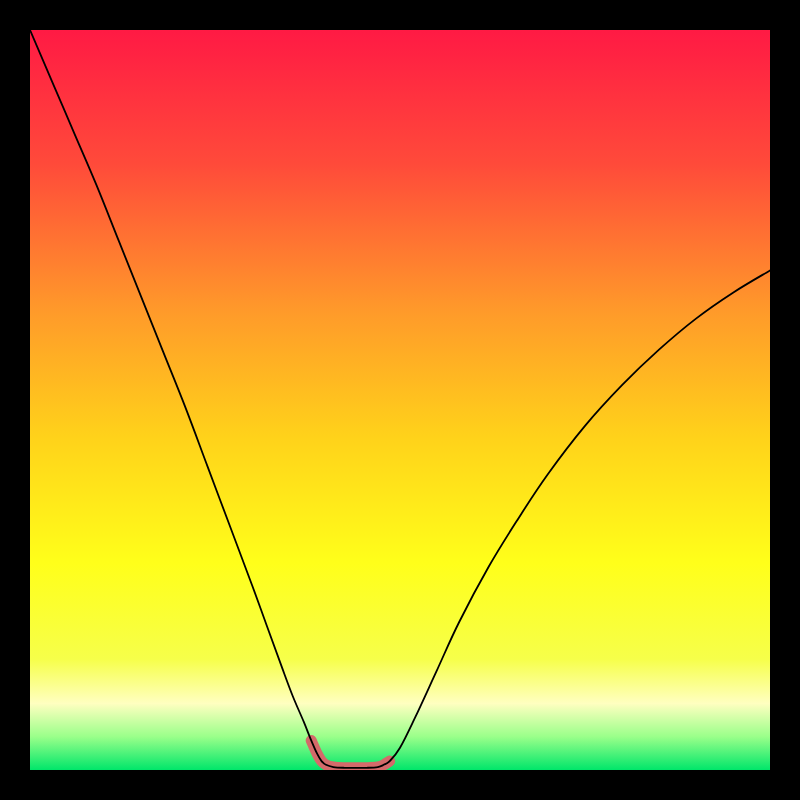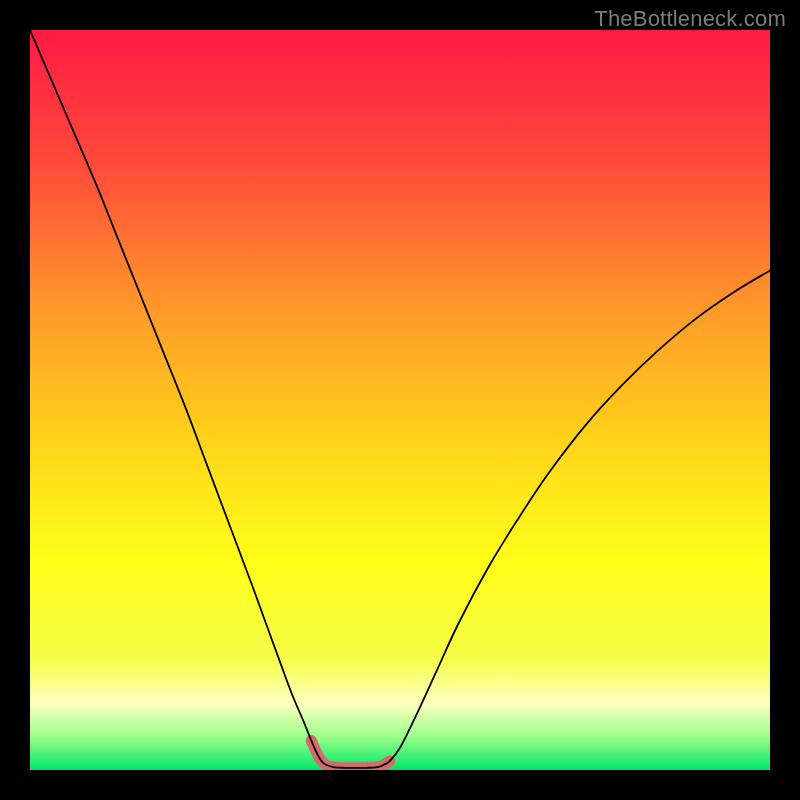--- a/index.html
+++ b/index.html
@@ -36,21 +36,20 @@
     height: 740px;
   }
   svg {
     display: block;
   }
 </style>
 </head>
 <body>
 
 <div class="frame">
-  <div class="watermark">TheBottleneck.com</div>
   <div class="plot-wrap">
     <svg id="chart-svg" width="740" height="740" viewBox="0 0 740 740">
         <defs>
           <linearGradient id="bg-grad" x1="0" y1="0" x2="0" y2="1">
             <stop offset="0%" stop-color="#ff1a44"></stop>
             <stop offset="18%" stop-color="#ff4a3a"></stop>
             <stop offset="38%" stop-color="#ff9a2a"></stop>
             <stop offset="55.00000000000001%" stop-color="#ffd21a"></stop>
             <stop offset="72%" stop-color="#ffff1a"></stop>
             <stop offset="85%" stop-color="#f6ff4a"></stop>

